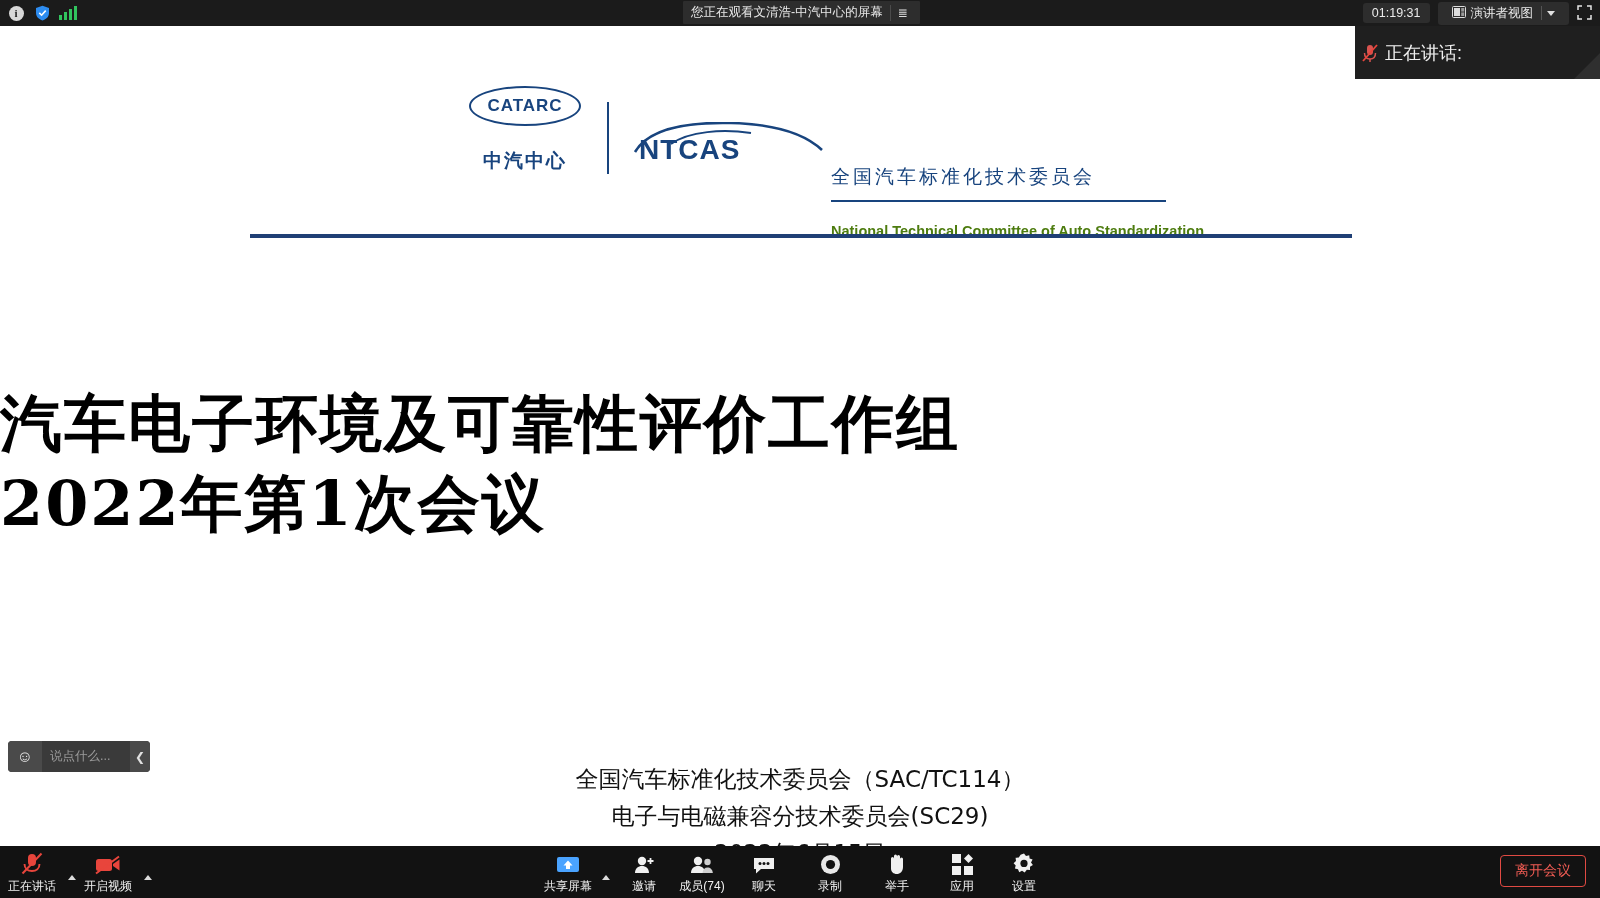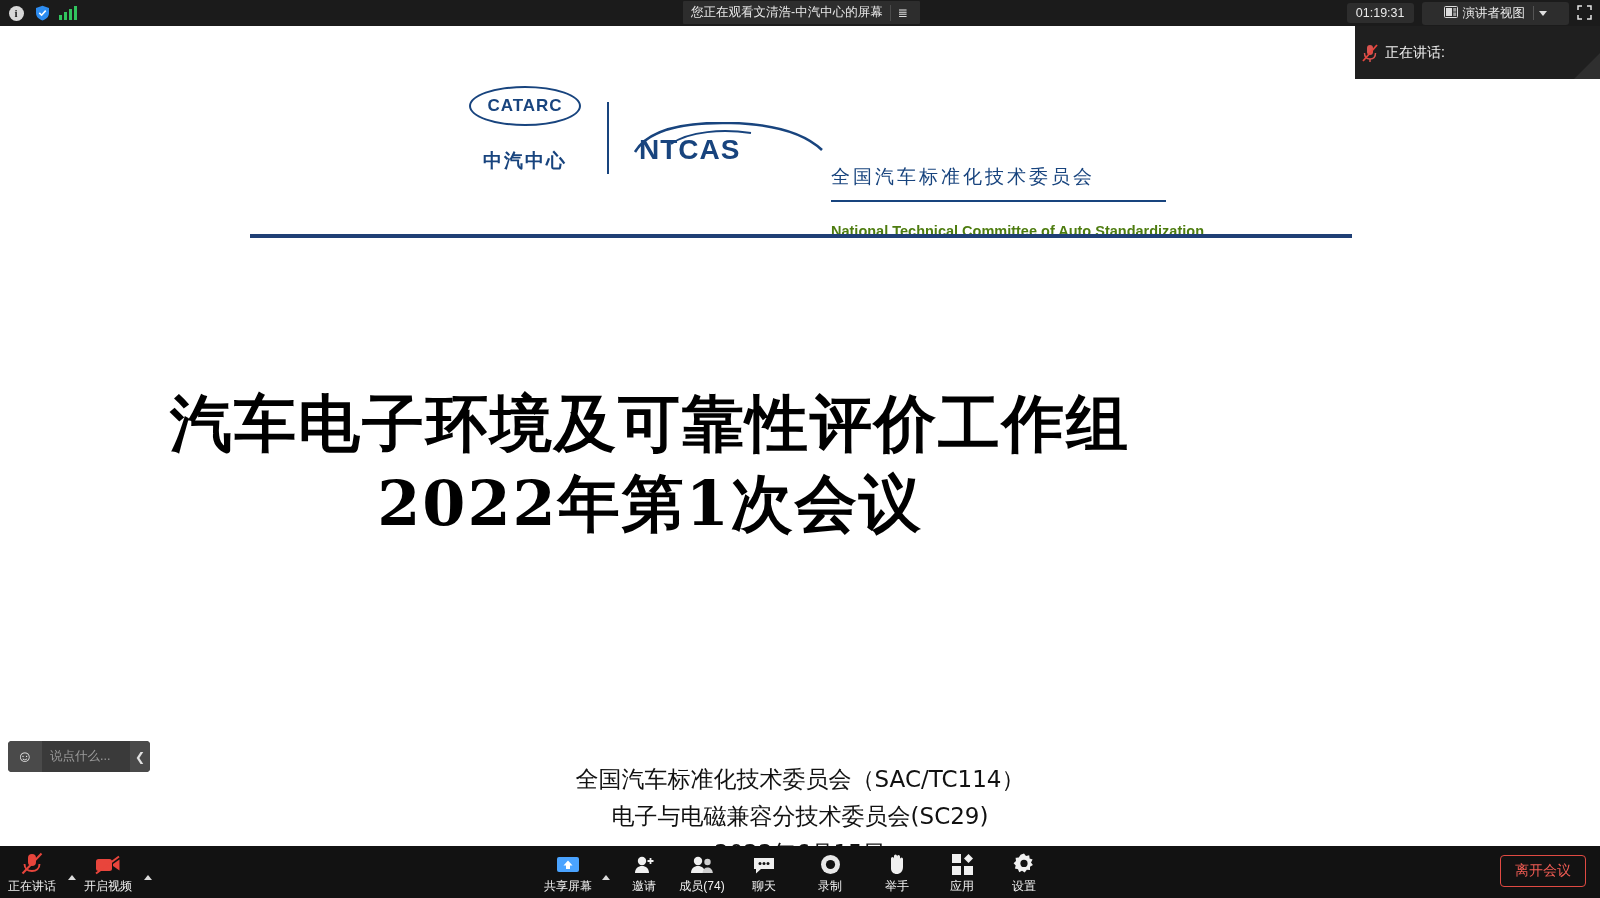--- a/index.html
+++ b/index.html
@@ -105,21 +105,21 @@
     padding: 3px 9px;
     border-radius: 3px;
     font-family: "Liberation Sans", sans-serif;
   }
   .viewbtn {
     display: flex;
     align-items: center;
     gap: 5px;
     background: #2d2d2d;
     border-radius: 3px;
-    padding: 3px 22px;
+    padding: 3px 14px;
     color: #eaeaea;
     font-size: 12.5px;
   }
   .viewbtn .vdiv {
     width: 1px; height: 14px; background: #555; margin-left: 3px;
   }
   .caret-down {
     width: 0; height: 0;
     border-left: 4px solid transparent;
     border-right: 4px solid transparent;
@@ -140,21 +140,21 @@
     overflow: hidden;
   }
   .speaker-thumb .mic-muted {
     width: 30px;
     display: flex;
     align-items: center;
     justify-content: center;
   }
   .speaker-thumb .label {
     color: #f1f1f1;
-    font-size: 14px;
+    font-size: 18px;
     white-space: nowrap;
   }
   .thumb-corner {
     position: absolute;
     right: 0; bottom: 0;
     width: 0; height: 0;
     border-left: 26px solid transparent;
     border-bottom: 26px solid #2f2f2f;
   }
 
@@ -254,24 +254,24 @@
   .rule {
     position: absolute;
     left: 250px;
     top: 208px;
     width: 1102px;
     height: 4px;
     background: #1f3f75;
   }
   .slide-title {
     position: absolute;
-    left: 12px;
+    left: 0;
     top: 358px;
     width: 1276px;
-    text-align: center;
+    text-align: left;
     color: #000;
     font-family: "DejaVu Serif", serif;
     font-weight: bold;
     font-size: 62px;
     line-height: 80px;
     letter-spacing: 2px;
   }
   .slide-footer {
     position: absolute;
     left: 0;

